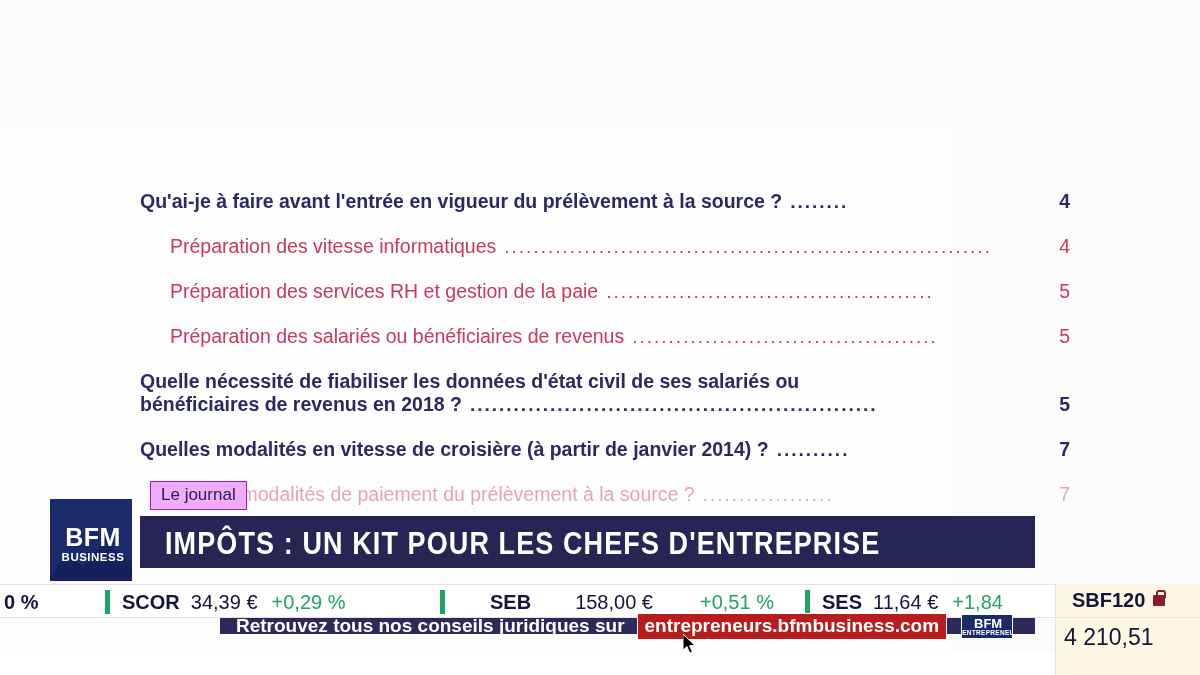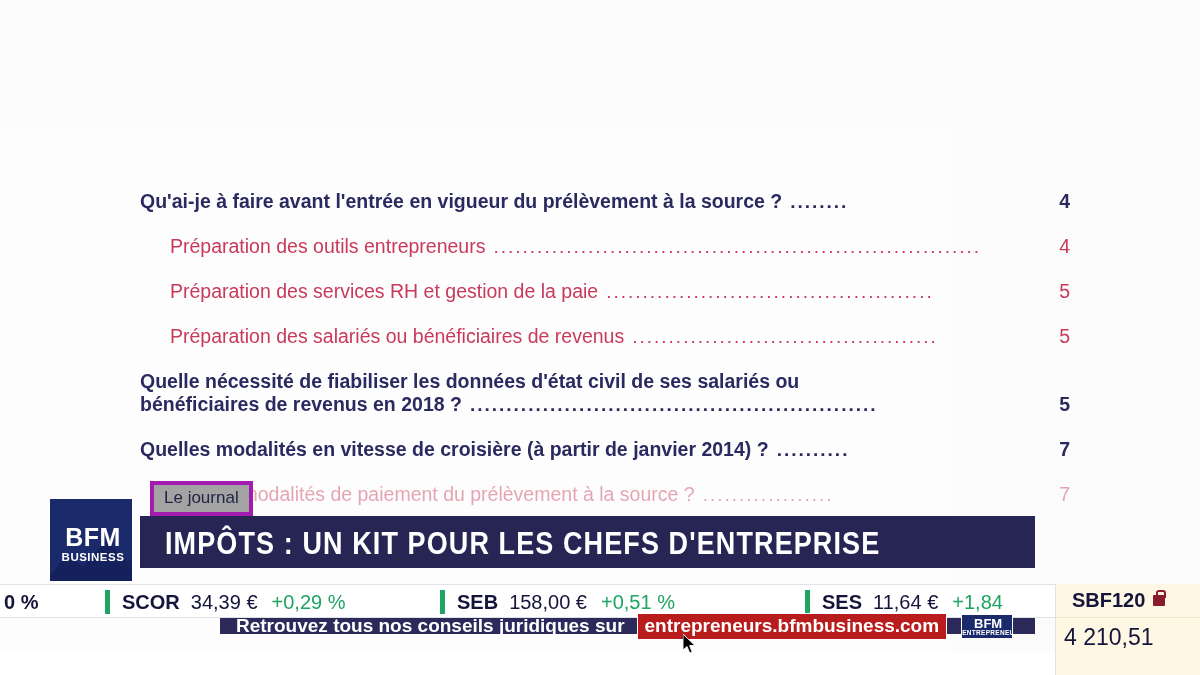--- a/index.html
+++ b/index.html
@@ -64,25 +64,25 @@
   
   .toc-row.wrap { display:block; white-space:normal; }
   .toc-row.wrap .l1 { display:block; }
   .toc-row.wrap .l2 { display:flex; align-items:baseline; }
 
   .toc-row.faded { opacity:0.45; }
 
   
   .journal-tag {
     position:absolute; left:150px; top:481px;
-    background:#a3a3a3;
+    background:#f0abfc;
     color:#24234a;
     font-size:17px;
     padding:3px 10px 4px 10px;
-    border:4px solid #a21caf;
+    border:1px solid #a21caf;
   }
 
   
   .bfm-logo {
     position:absolute; left:48px; top:497px; width:86px; height:86px;
     background:#1b2a6b;
     border:2px solid #ffffff;
     overflow:hidden;
   }
   .bfm-logo .mountain {
@@ -212,21 +212,21 @@
   <div class="doc">
     <div class="toc">
 
       <div class="toc-row level1">
         <span class="toc-label">Qu'ai-je à faire avant l'entrée en vigueur du prélèvement à la source ?</span>
         <span class="toc-dots">........</span>
         <span class="toc-page">4</span>
       </div>
 
       <div class="toc-row level2">
-        <span class="toc-label">Préparation des outils entrepreneurs</span>
+        <span class="toc-label">Préparation des vitesse informatiques</span>
         <span class="toc-dots">...................................................................</span>
         <span class="toc-page">4</span>
       </div>
 
       <div class="toc-row level2">
         <span class="toc-label">Préparation des services RH et gestion de la paie</span>
         <span class="toc-dots">.............................................</span>
         <span class="toc-page">5</span>
       </div>
 
@@ -278,21 +278,21 @@
       <span class="pc">0 %</span>
     </div>
 
     <div class="tick" style="left:105px;">
       <span class="bar"></span>
       <span class="nm">SCOR</span>
       <span class="pr">34,39 €</span>
       <span class="ch">+0,29 %</span>
     </div>
 
-    <div class="tick" style="left:440px;">
+    <div class="tick" style="left:440px;gap:33px;">
       <span class="bar"></span>
       <span class="nm">SEB</span>
       <span class="pr">158,00 €</span>
       <span class="ch">+0,51 %</span>
     </div>
 
     <div class="tick" style="left:805px;">
       <span class="bar"></span>
       <span class="nm">SES</span>
       <span class="pr">11,64 €</span>

